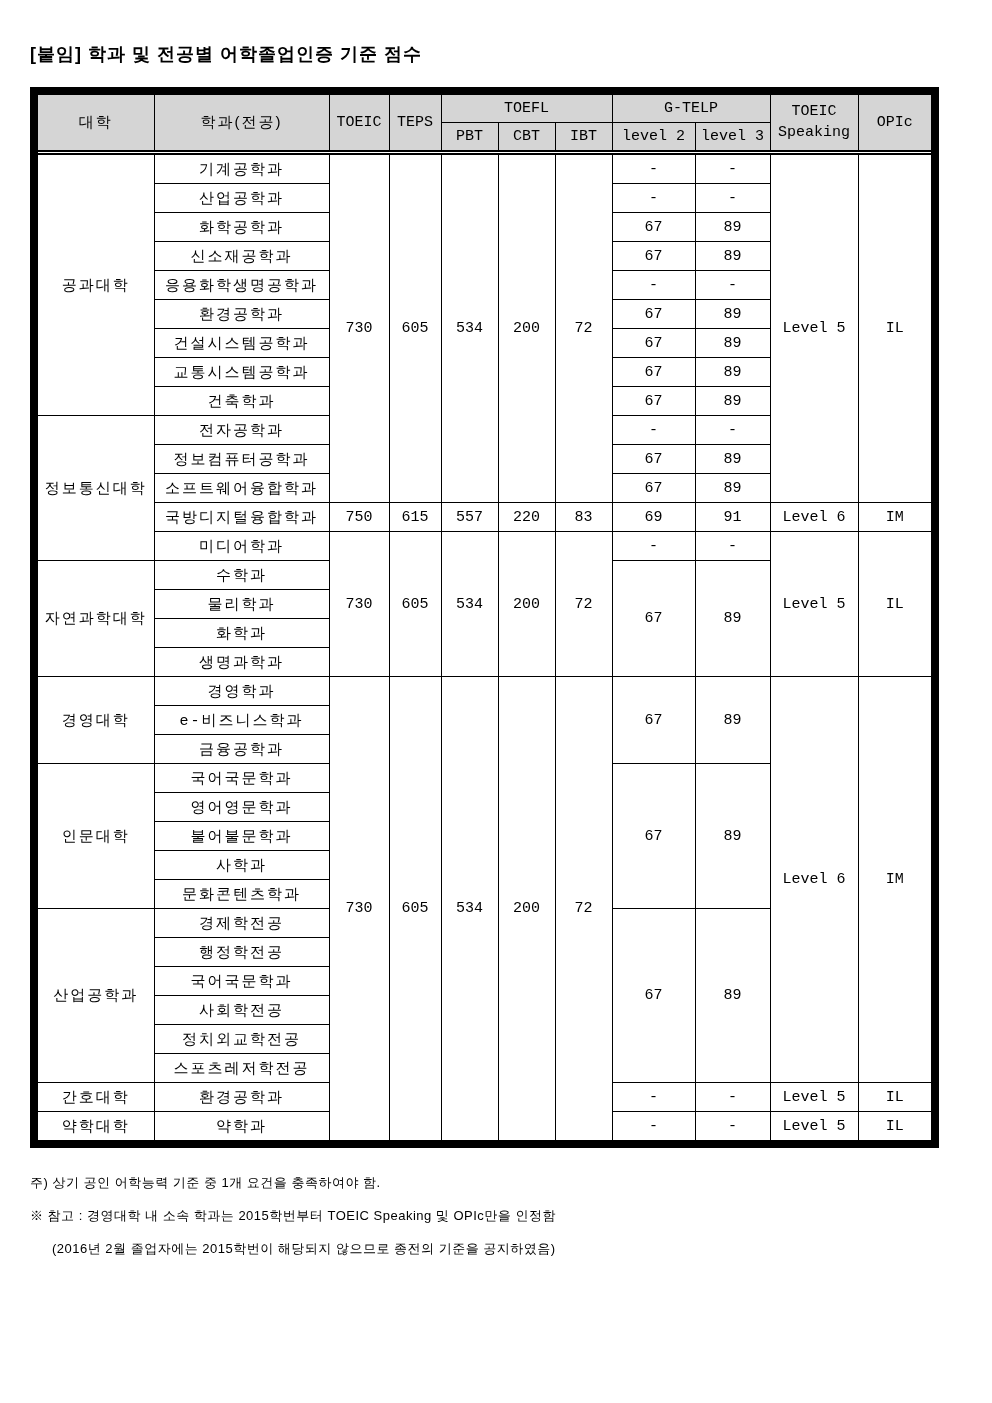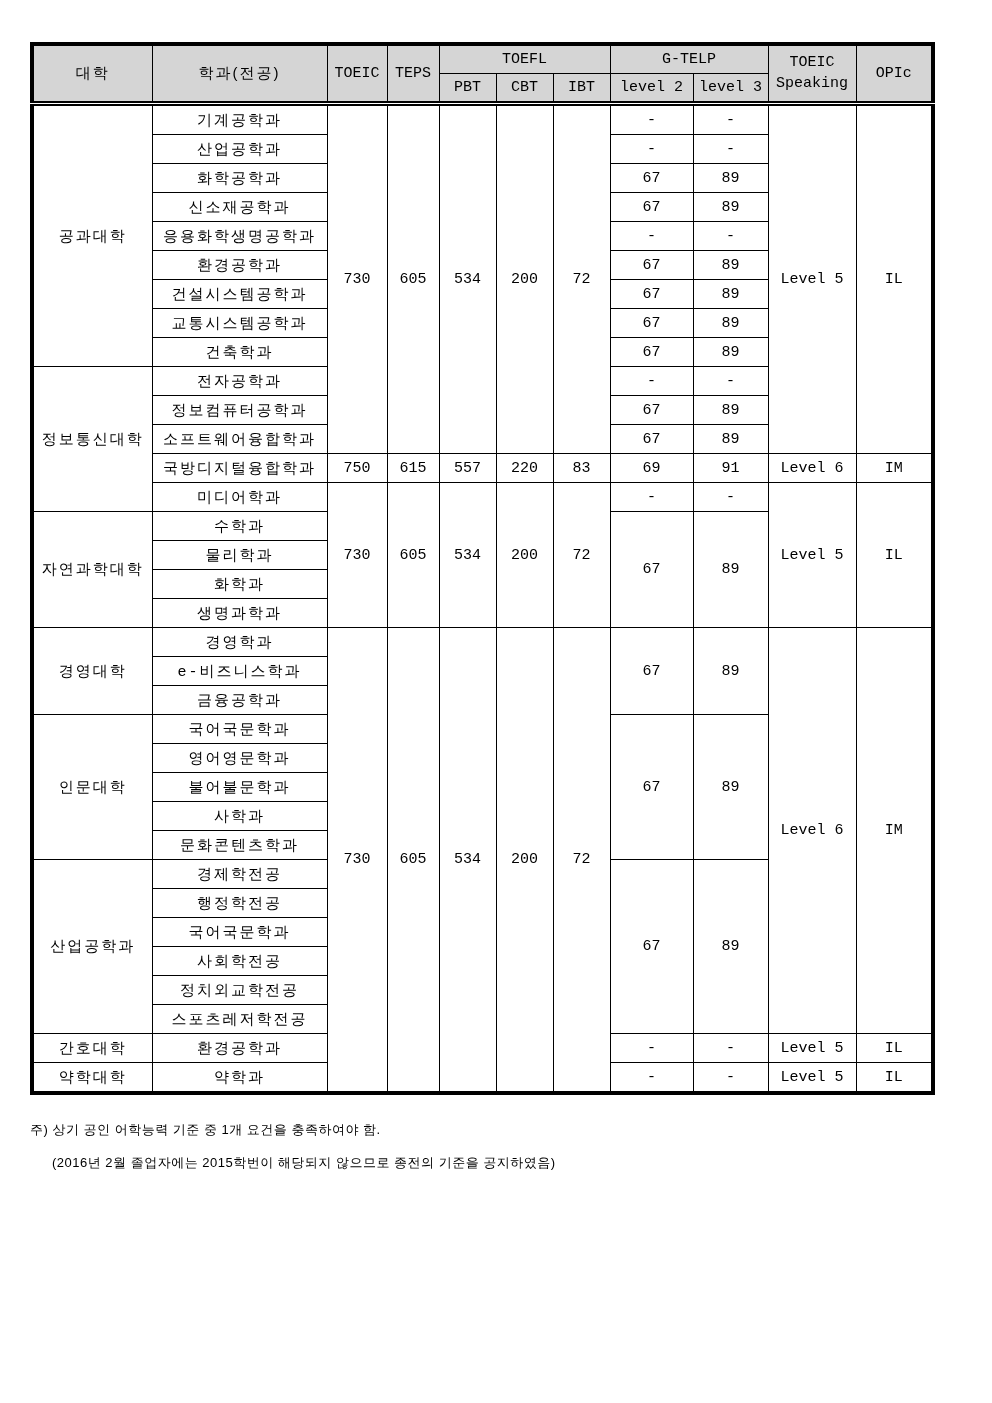--- a/index.html
+++ b/index.html
@@ -19,21 +19,21 @@
     font-size: 18px;
     font-weight: bold;
     letter-spacing: 1px;
     margin: 0 0 21px 0;
     font-family: "Liberation Sans", sans-serif;
   }
   table.score-table {
     border-collapse: collapse;
     table-layout: fixed;
     width: 901px;
-    border: 4px solid #000000;
+    border: 8px solid #000000;
   }
   th, td {
     border: 1px solid #000;
     text-align: center;
     vertical-align: middle;
     padding: 0;
     overflow: hidden;
     white-space: nowrap;
   }
   thead th {
@@ -71,20 +71,21 @@
   }
   .notes p.indent {
     margin-left: 22px;
   }
 </style>
 </head>
 <body>
 
 <div class="page">
 
+  <h1 class="title">[붙임] 학과 및 전공별 어학졸업인증 기준 점수</h1>
 
   <table class="score-table">
     <colgroup>
       <col style="width:120px">
       <col style="width:175px">
       <col style="width:60px">
       <col style="width:52px">
       <col style="width:57px">
       <col style="width:57px">
       <col style="width:57px">
@@ -296,16 +297,17 @@
           <td>-</td>
           <td>-</td>
           <td>Level 5</td>
           <td>IL</td>
         </tr>
       </tbody>
   </table>
 
   <div class="notes">
     <p>주) 상기 공인 어학능력 기준 중 1개 요건을 충족하여야 함.</p>
+    <p>※ 참고 : 경영대학 내 소속 학과는 2015학번부터 TOEIC Speaking 및 OPIc만을 인정함</p>
     <p class="indent">(2016년 2월 졸업자에는 2015학번이 해당되지 않으므로 종전의 기준을 공지하였음)</p>
   </div>
 
 </div>
 
 </body></html>

